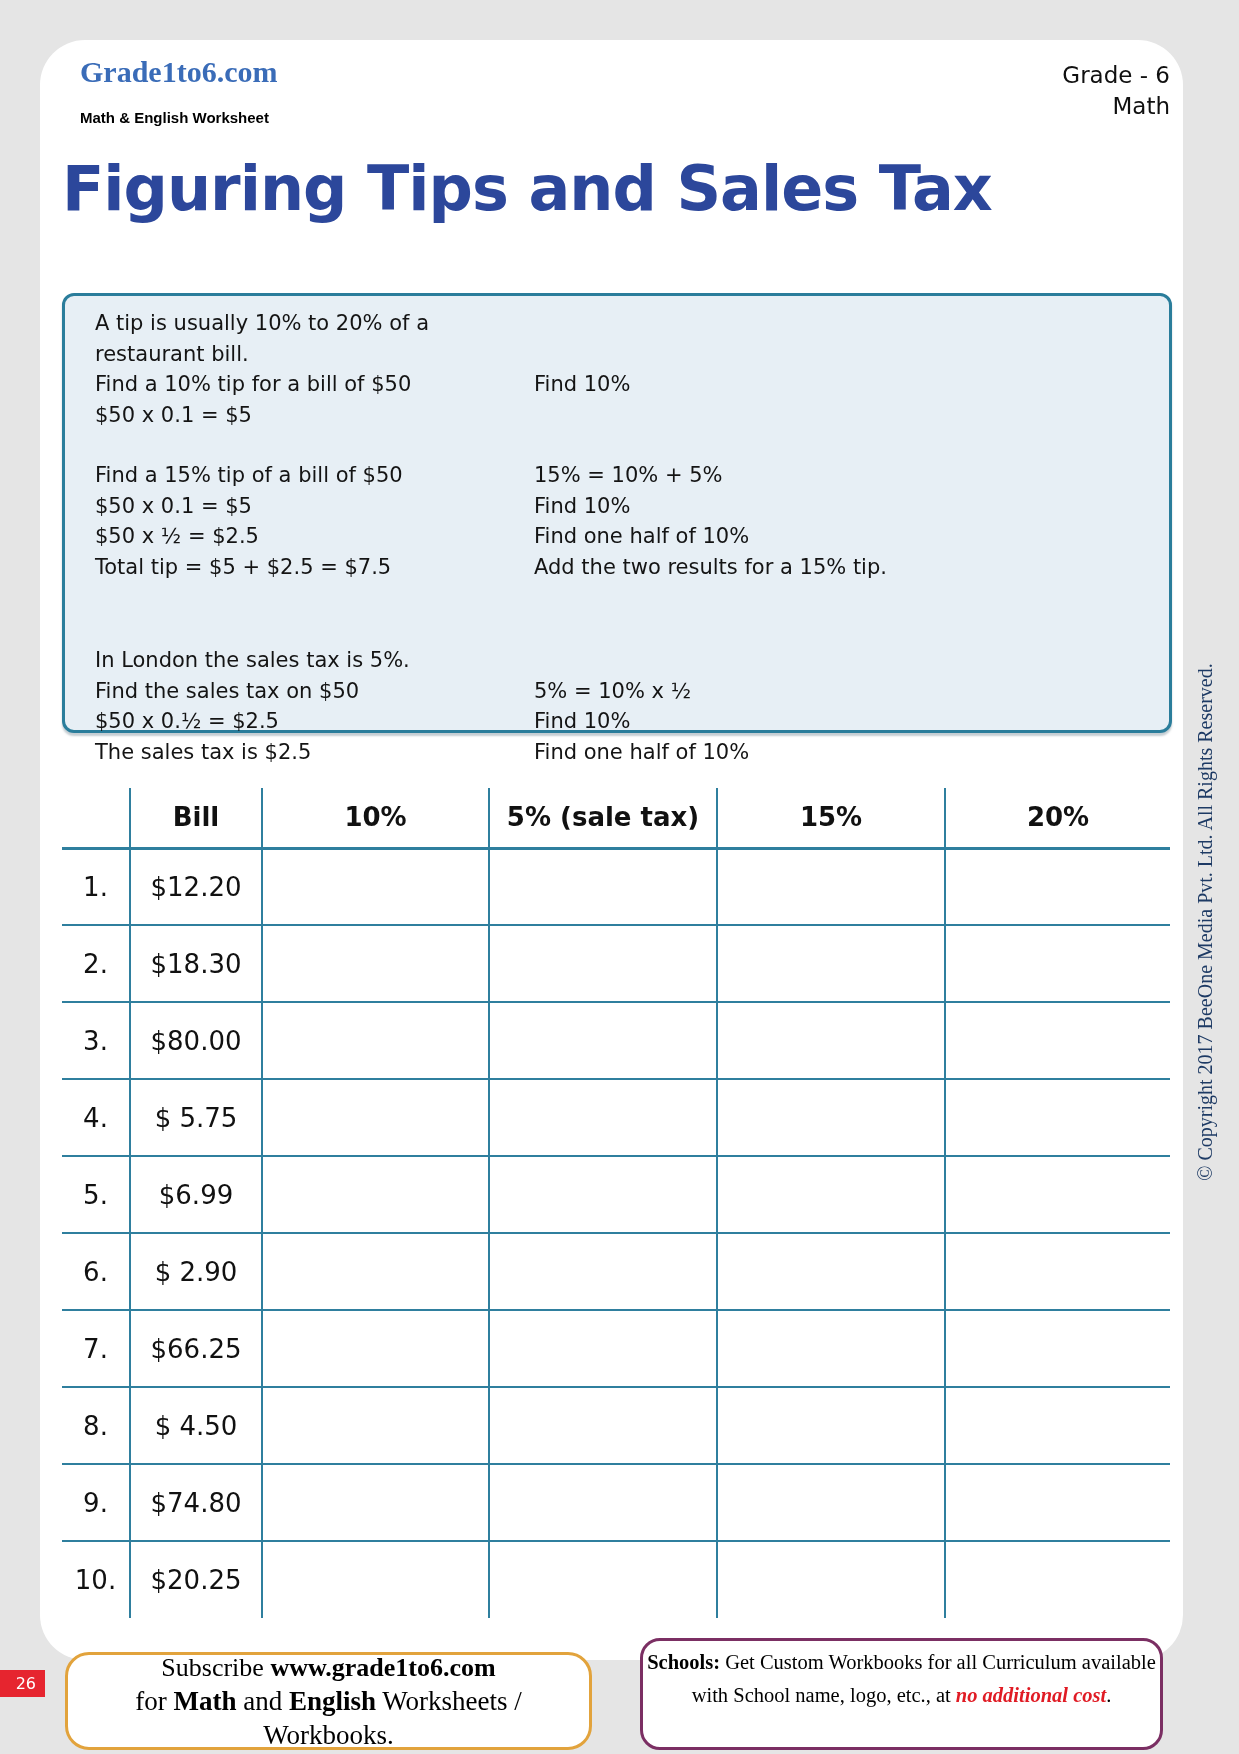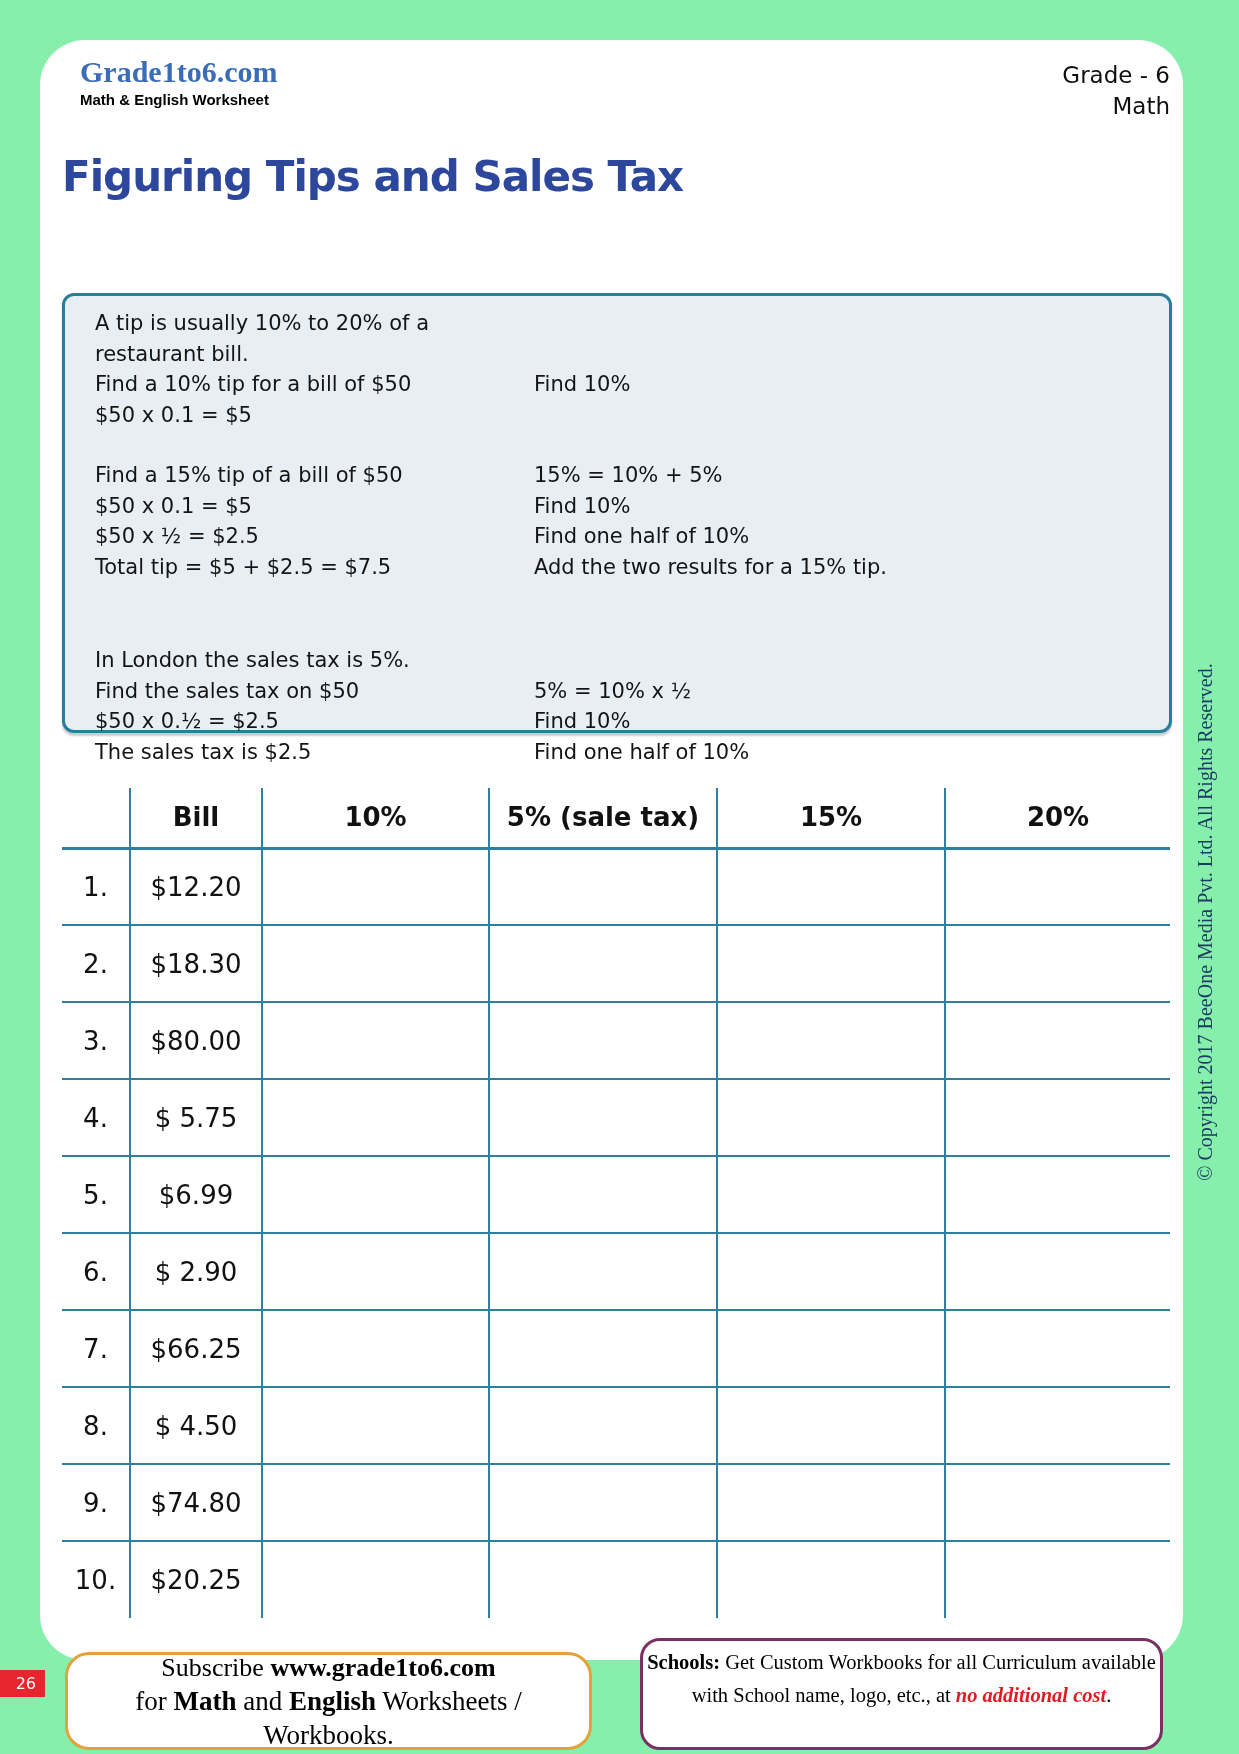--- a/index.html
+++ b/index.html
@@ -1,29 +1,29 @@
 <!DOCTYPE html>
 <html><head>
 <meta charset="utf-8">
 <style>
   * { margin:0; padding:0; box-sizing:border-box; }
   body { width:1239px; height:1754px; font-family:"DejaVu Sans", sans-serif; }
 
-  .canvas { position:relative; width:1239px; height:1754px; background:#86efac; overflow:hidden; }
+  .canvas { position:relative; width:1239px; height:1754px; background:#e5e5e5; overflow:hidden; }
   .page   { position:absolute; left:40px; top:40px; width:1143px; height:1620px;
             background:#ffffff; border-radius:45px; }
 
   
   .brand { position:absolute; left:80px; top:55px; }
   .brand-site { font-family:"Liberation Serif", serif; font-weight:bold; font-size:30px; color:#3a6cb8; }
-  .brand-tagline { font-family:"Liberation Sans", sans-serif; font-weight:bold; font-size:15px; color:#000; margin-top:2px; }
+  .brand-tagline { font-family:"Liberation Sans", sans-serif; font-weight:bold; font-size:15px; color:#000; margin-top:20px; }
   .grade-block { position:absolute; top:60px; right:69px; text-align:right;
                  font-weight:normal; font-size:23px; color:#101010; line-height:31px; }
 
-  .title { position:absolute; left:62px; top:152px; font-weight:bold; font-size:42px;
+  .title { position:absolute; left:62px; top:152px; font-weight:bold; font-size:62px;
            color:#2c479b; letter-spacing:-1px; white-space:nowrap; }
 
   
   .info-box { position:absolute; left:62px; top:293px; width:1110px; height:440px;
               background:#e7eff5; border:3px solid #2a7d9b; border-radius:12px;
               padding:12px 10px 0 30px; font-size:21px; color:#141414;
               box-shadow:0 3px 2px rgba(90,115,130,.35); }
   .info-row { display:flex; line-height:30.5px; }
   .info-row .l { width:439px; flex:none; }
   .info-row .r { flex:1; }

